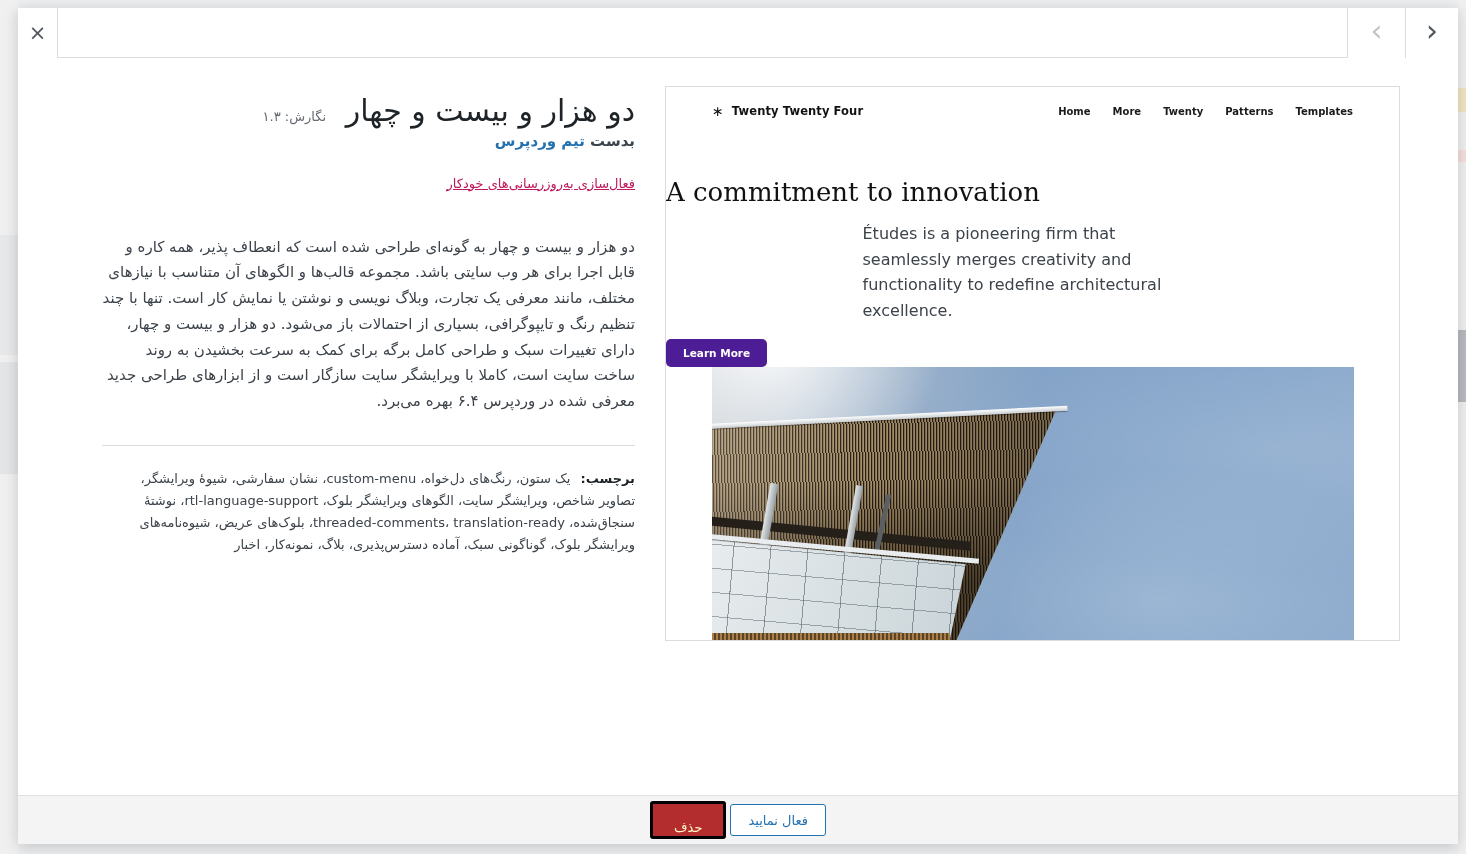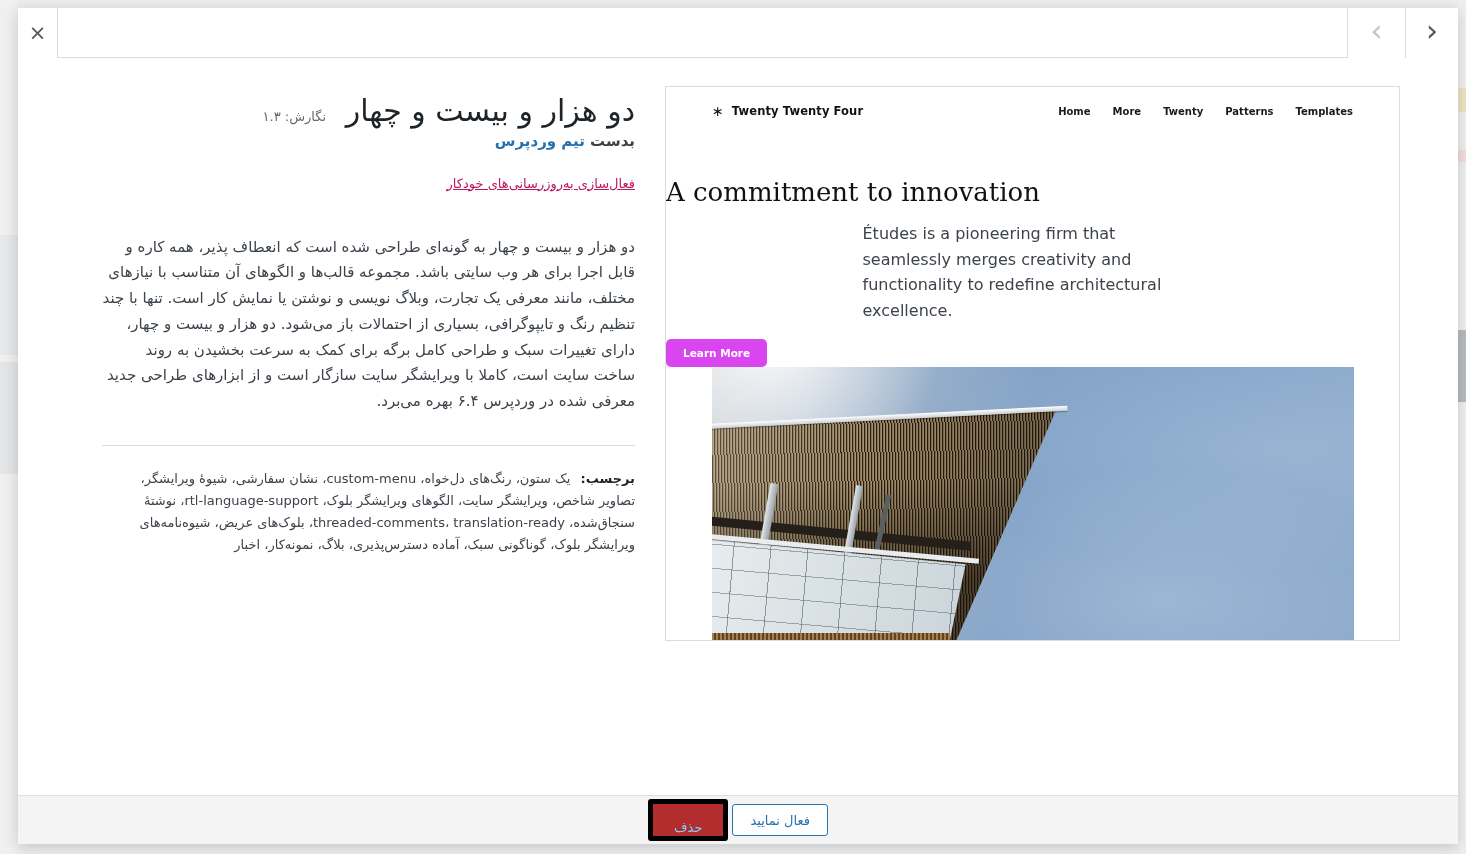--- a/index.html
+++ b/index.html
@@ -65,21 +65,21 @@
     display:flex; align-items:center; justify-content:space-between; padding:0 46px;
   }
   .tt4-logo { display:flex; align-items:center; gap:8px; font-size:11.5px; font-weight:700; color:#111; letter-spacing:.1px; }
   .tt4-logo .mark { font-size:14px; font-weight:400; }
   .tt4-nav { display:flex; gap:22px; }
   .tt4-nav span { font-size:10px; font-weight:600; color:#1a1a1a; }
   .tt4-hero { position:absolute; top:90px; left:0; right:0; text-align:left; }
   .tt4-heading { margin:0; font-family:"DejaVu Serif", serif; font-weight:400; font-size:26px; line-height:1.2; color:#111; }
   .tt4-heading span { display:block; }
   .tt4-sub { margin:13px auto 0; max-width:340px; font-size:16px; line-height:1.6; color:#3c434a; }
-  .tt4-cta { margin-top:15px; display:inline-block; background:#d946ef; color:#fff; border:none; border-radius:5px;
+  .tt4-cta { margin-top:15px; display:inline-block; background:#4c1d95; color:#fff; border:none; border-radius:5px;
              font-size:10.5px; font-weight:600; padding:8px 17px; cursor:default; font-family:"DejaVu Sans", sans-serif; }
 
   
   .tt4-photo { position:absolute; left:46px; top:280px; width:642px; height:274px; overflow:hidden; }
   .ph-sky { position:absolute; inset:0;
     background:
       radial-gradient(circle at 60px -30px, rgba(255,255,255,.95), rgba(255,255,255,0) 170px),
       radial-gradient(ellipse at 88% 30%, rgba(255,255,255,.15), rgba(255,255,255,0) 45%),
       radial-gradient(ellipse at 70% 85%, rgba(255,255,255,.2), rgba(255,255,255,0) 40%),
       linear-gradient(100deg,#c9ced2 0%, #a5b7cb 20%, #82a2c7 48%, #84a5ca 75%, #8ba9cc 100%);
@@ -118,21 +118,21 @@
   .ph-deck { position:absolute; left:0; bottom:0; width:238px; height:8px;
     background:repeating-linear-gradient(90deg,#a97f49 0 2px,#5d4426 2px 4px); }
 
   
   .modal-footer {
     position:absolute; bottom:0; left:0; right:0; height:49px;
     background:#f4f4f5; border-top:1px solid #e0e0e2;
     display:flex; align-items:center; justify-content:center; gap:4px; direction:ltr;
   }
   .btn { height:32px; border-radius:3px; font-size:13px; cursor:pointer; font-family:"DejaVu Sans", sans-serif; }
-  .btn-delete { background:#b32d2e; border:5px solid #000000; color:#7dd3fc; padding:16px 21px; }
+  .btn-delete { background:#b32d2e; border:3px solid #000000; color:#fef9c3; padding:16px 21px; }
   .btn-activate { background:#fff; border:1px solid #2271b1; color:#2271b1; padding:0 17px; }
 </style>
 </head>
 <body>
 
 <div class="bg-strip left">
   <div class="bg-blk" style="left:0;top:235px;width:18px;height:120px;background:#e7e8ea;"></div>
   <div class="bg-blk" style="left:0;top:362px;width:18px;height:112px;background:#e4e5e7;"></div>
 </div>
 <div class="bg-strip right">

